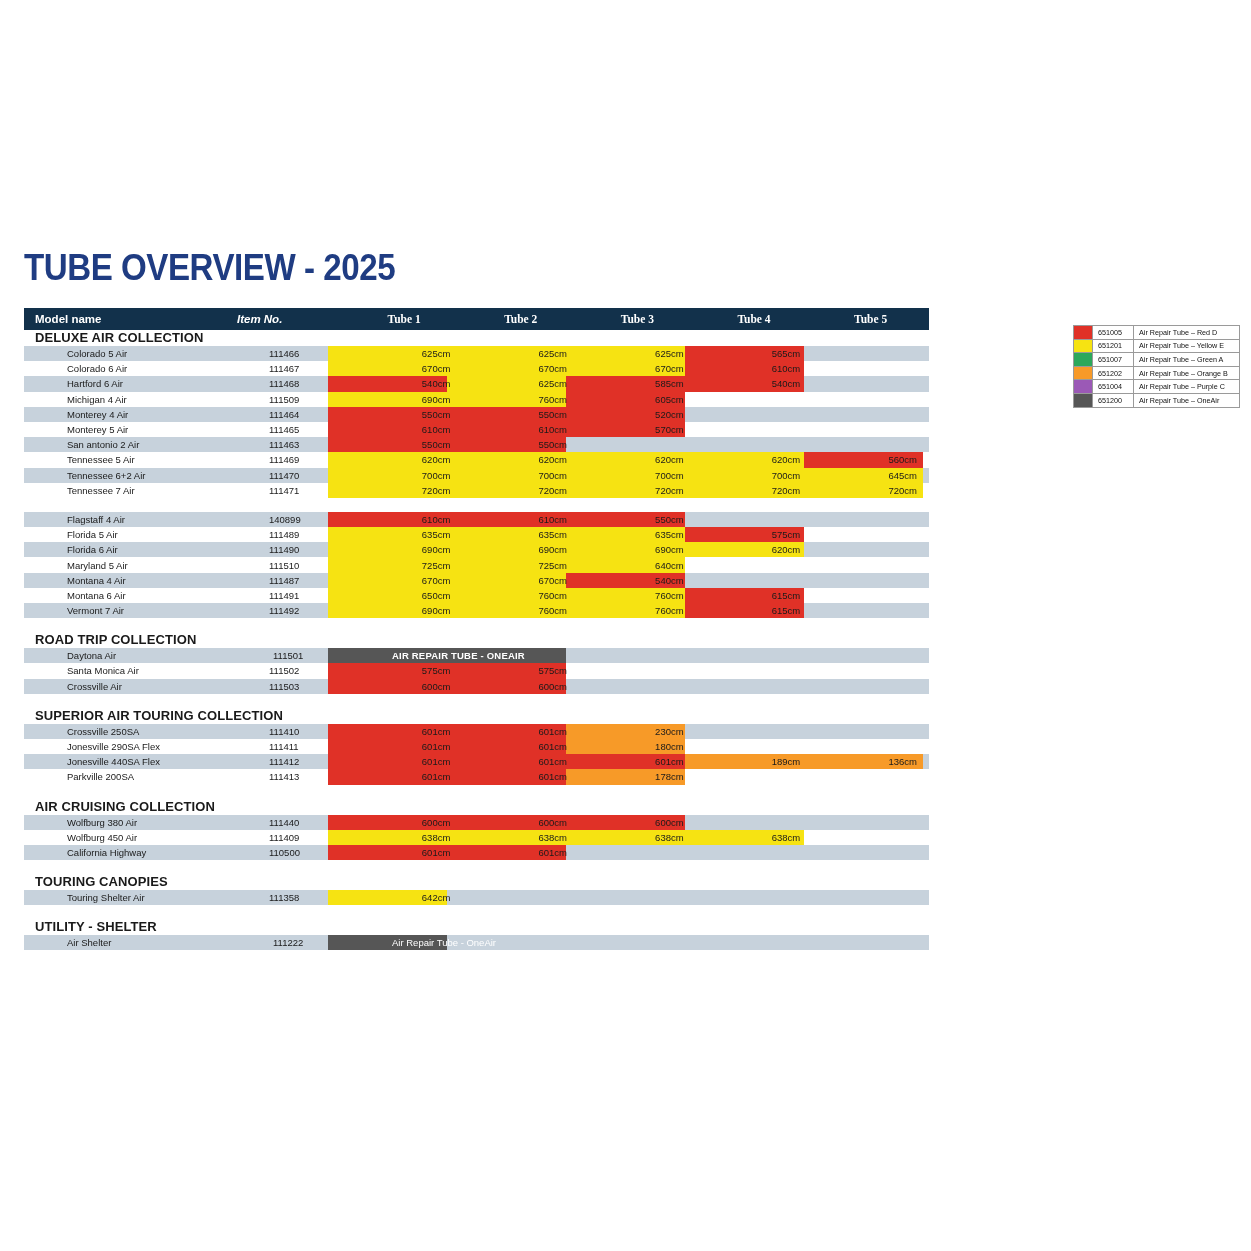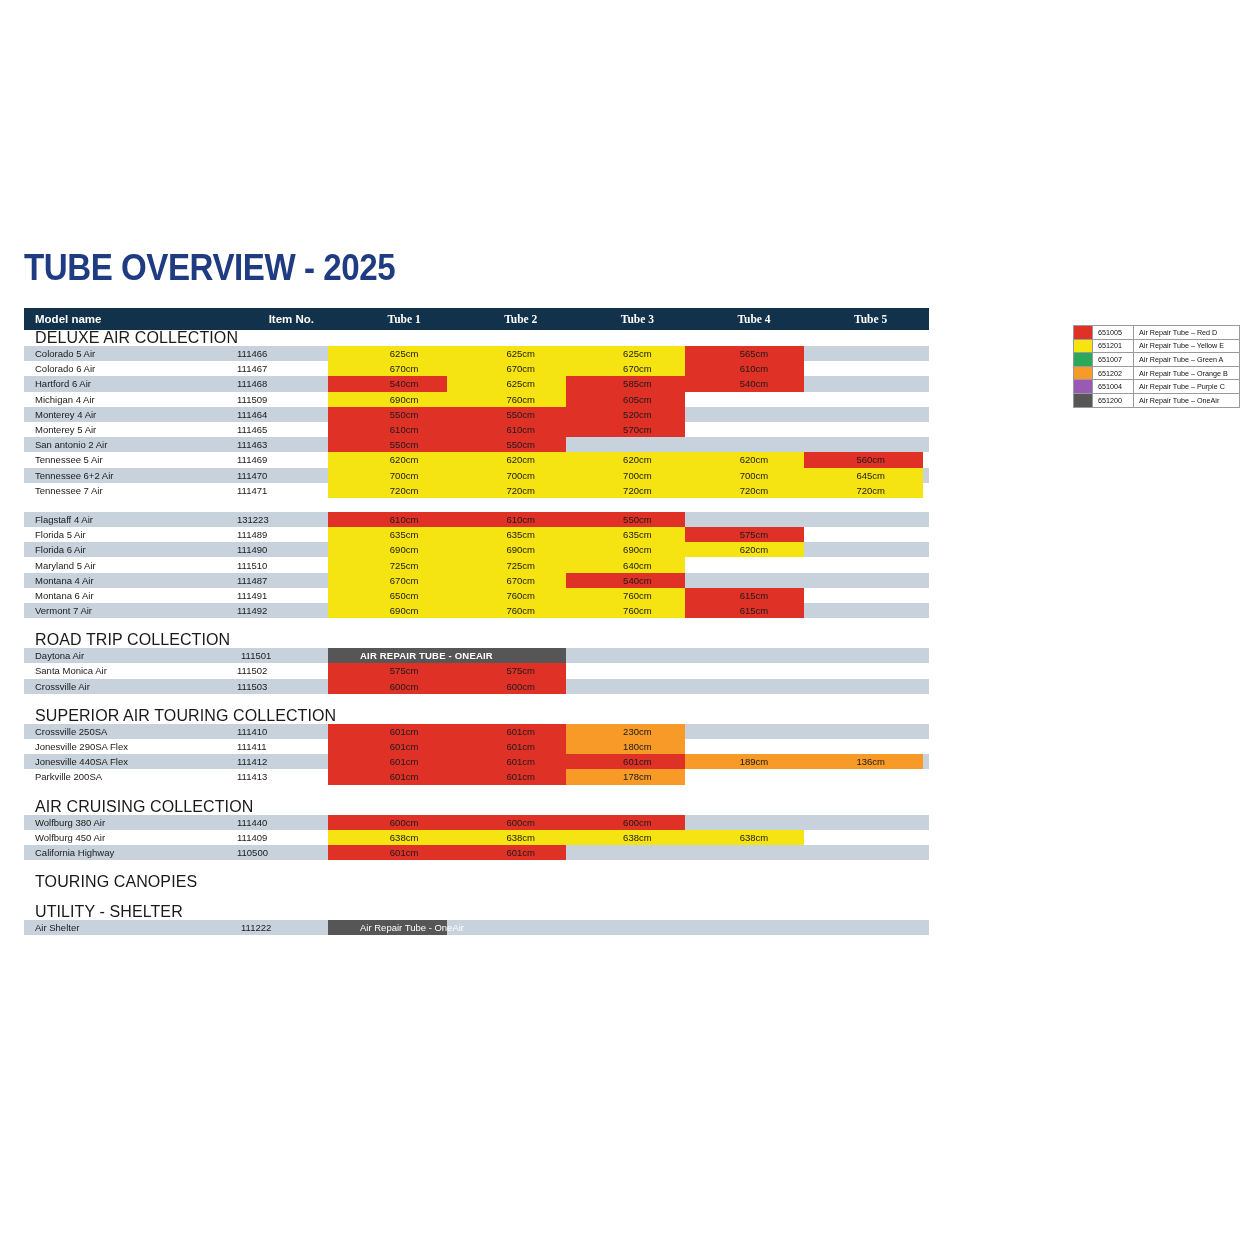--- a/index.html
+++ b/index.html
@@ -37,25 +37,25 @@
     background:#12314B;
     height:22px;
     align-items:center;
     color:#ffffff;
     font-size:11.5px;
     font-weight:bold;
   }
   .c-model{width:215px;box-sizing:border-box;padding-left:11px;}
   .c-item{width:113px;box-sizing:border-box;}
   .c-tube{width:119px;box-sizing:border-box;text-align:center;font-family:Liberation Serif, serif;}
-  .hdr .c-item{text-align:center;padding-left:2px;}
+  .hdr .c-item{text-align:left;padding-left:2px;font-style:italic;}
 
   .section-title{
-    font-size:16px;
-    font-weight:normal;
+    font-size:13px;
+    font-weight:bold;
     color:#1a1a1a;
     height:16px;
     line-height:16px;
     padding-left:11px;
     letter-spacing:0.1px;
   }
   .section-gap{height:14px;}
 
   .row{
     position:relative;
@@ -77,21 +77,21 @@
   }
   .bar{
     position:absolute;
     top:0;bottom:0;
   }
   .bar.red{background:#E03127;}
   .bar.yellow{background:#F6E312;}
   .bar.orange{background:#F79A28;}
   .bar.grey{background:#565656;}
 
-  .row .txt{position:relative;z-index:3;display:flex;width:100%;align-items:center;}
+  .row .txt{position:relative;z-index:3;display:flex;width:100%;align-items:center;padding-left:32px;}
   .t-model{width:215px;box-sizing:border-box;padding-left:11px;white-space:nowrap;}
   .t-item{width:113px;box-sizing:border-box;padding-left:2px;white-space:nowrap;}
   .t-tube{width:119px;box-sizing:border-box;text-align:center;white-space:nowrap;}
   .t-tube.wide2{width:238px;text-align:left;padding-left:8px;font-weight:bold;color:#fff;font-size:9.5px;letter-spacing:0.2px;}
   .t-tube.wide1{width:119px;text-align:left;padding-left:8px;color:#fff;font-size:9.5px;}
 
   
   .legend{
     position:absolute;
     left:1073px; top:325px;
@@ -282,21 +282,21 @@
           </div>
         </div>
         <div class="section-gap"></div>
         <div class="row alt">
           <div class="rowbg"></div>
           <div class="cellbars">
             <div class="bar red" style="left: 0px; width: 357px;"></div>
           </div>
           <div class="txt">
             <div class="t-model">Flagstaff 4 Air</div>
-            <div class="t-item">131223</div>
+            <div class="t-item">140899</div>
             <div class="t-tube">610cm</div>
             <div class="t-tube">610cm</div>
             <div class="t-tube">550cm</div>
             <div class="t-tube"></div>
             <div class="t-tube"></div>
           </div>
         </div>
         <div class="row">
           <div class="rowbg"></div>
           <div class="cellbars">
@@ -542,20 +542,35 @@
             <div class="t-item">110500</div>
             <div class="t-tube">601cm</div>
             <div class="t-tube">601cm</div>
             <div class="t-tube"></div>
             <div class="t-tube"></div>
             <div class="t-tube"></div>
           </div>
         </div>
         <div class="section-gap"></div>
         <div class="section-title">TOURING CANOPIES</div>
+        <div class="row alt">
+          <div class="rowbg"></div>
+          <div class="cellbars">
+            <div class="bar yellow" style="left: 0px; width: 119px;"></div>
+          </div>
+          <div class="txt">
+            <div class="t-model">Touring Shelter Air</div>
+            <div class="t-item">111358</div>
+            <div class="t-tube">642cm</div>
+            <div class="t-tube"></div>
+            <div class="t-tube"></div>
+            <div class="t-tube"></div>
+            <div class="t-tube"></div>
+          </div>
+        </div>
         <div class="section-gap"></div>
         <div class="section-title">UTILITY - SHELTER</div>
         <div class="row alt">
           <div class="rowbg"></div>
           <div class="cellbars">
             <div class="bar grey" style="left: 0px; width: 119px;"></div>
           </div>
           <div class="txt">
             <div class="t-model">Air Shelter</div>
             <div class="t-item">111222</div>

